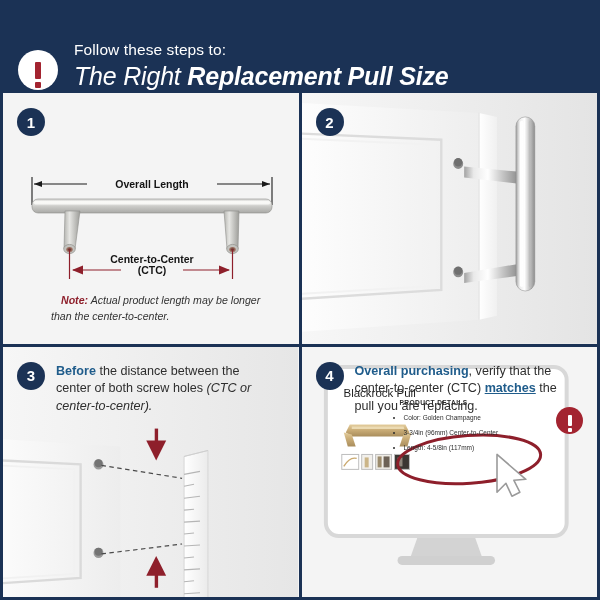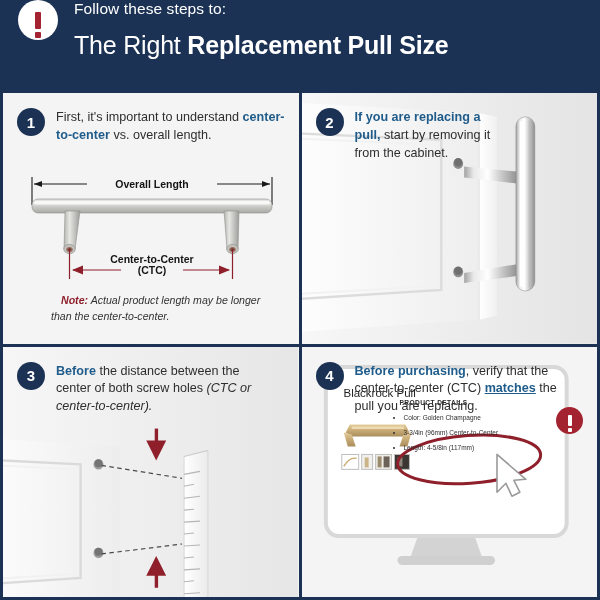--- a/index.html
+++ b/index.html
@@ -13,21 +13,21 @@
     position:relative;width:600px;height:600px;
     background:#ffffff;
     box-sizing:border-box;
   }
 
   
   .header{
     position:relative;
     height:90px;
     background:#1b3255;
-    display:flex;align-items:flex-start;
+    display:flex;align-items:flex-end;
     padding-left:18px;
     box-sizing:border-box;
   }
   .alert-badge{
     width:40px;height:40px;border-radius:50%;
     background:#ffffff;
     display:flex;align-items:center;justify-content:center;
     flex:none;
     margin-right:16px;
   }
@@ -35,21 +35,21 @@
     display:block;width:6px;height:17px;
     background:#a32430;border-radius:1px;
     position:relative;
   }
   .alert-badge .bang::after{
     content:"";position:absolute;left:0;top:20px;
     width:6px;height:6px;background:#a32430;border-radius:1px;
   }
   .header-text{color:#ffffff;line-height:1.12;}
   .kicker{font-size:15.5px;font-weight:400;letter-spacing:.1px;}
-  .headline{font-size:25px;font-weight:300;letter-spacing:-.2px;margin-top:14px;white-space:nowrap;}
+  .headline{font-size:25px;font-weight:300;letter-spacing:-.2px;margin-top:4px;white-space:nowrap;font-style:italic;}
   .headline b{font-weight:700;}
 
   
   .grid{
     position:absolute;top:90px;left:0;
     width:600px;height:510px;
     display:grid;
     grid-template-columns:1fr 1fr;
     grid-template-rows:1fr 1fr;
     background:#1b3255;
@@ -132,21 +132,20 @@
       <div class="kicker">Follow these steps to:</div>
       <div class="headline"><span>The Right </span><b>Replacement Pull Size</b></div>
     </div>
   </div>
 
   <div class="grid">
 
     <div class="panel">
       <div class="panel-head">
         <div class="step-circle">1</div>
-        <div class="panel-copy"><span>First, it's important to understand </span><b>center-to-center</b><span> vs. overall length.</span></div>
       </div>
 
       <svg class="p1-diagram" viewBox="0 0 254 110">
         <defs>
           <linearGradient id="barGrad" x1="0" y1="0" x2="0" y2="1">
             <stop offset="0%" stop-color="#d8d8d6"></stop>
             <stop offset="22%" stop-color="#f0f0ee"></stop>
             <stop offset="55%" stop-color="#c9c9c6"></stop>
             <stop offset="100%" stop-color="#a9a9a6"></stop>
           </linearGradient>
@@ -195,21 +194,20 @@
         <text x="127" y="92" text-anchor="middle" font-family="Liberation Sans, sans-serif" font-size="10.5" font-weight="700" fill="#141414">Center-to-Center</text>
         <text x="127" y="103" text-anchor="middle" font-family="Liberation Sans, sans-serif" font-size="10.5" font-weight="700" fill="#141414">(CTC)</text>
       </svg>
 
       <div class="note"><b>Note:</b><span> Actual product length may be longer than the center-to-center.</span></div>
     </div>
 
     <div class="panel">
       <div class="panel-head">
         <div class="step-circle">2</div>
-        <div class="panel-copy" style="width:150px"><b>If you are replacing a pull,</b><span> start by removing it from the cabinet.</span></div>
       </div>
 
       <svg class="p2-art" viewBox="0 0 297 252" preserveAspectRatio="none">
         <defs>
           <linearGradient id="wallG" x1="0" y1="0" x2="1" y2="0">
             <stop offset="0%" stop-color="#f7f7f7"></stop>
             <stop offset="100%" stop-color="#e4e4e4"></stop>
           </linearGradient>
           <linearGradient id="doorG" x1="0" y1="0" x2="1" y2="0">
             <stop offset="0%" stop-color="#fdfdfd"></stop>
@@ -314,21 +312,21 @@
             <line x1="182" y1="236" x2="192" y2="235"></line>
             <line x1="182" y1="248" x2="198" y2="247"></line>
           </g>
         </g>
       </svg>
     </div>
 
     <div class="panel">
       <div class="panel-head">
         <div class="step-circle">4</div>
-        <div class="panel-copy" style="width:216px"><b>Before purchasing</b><span>, verify that the center-to-center (CTC) </span><u>matches</u><span> the pull you are replacing.</span></div>
+        <div class="panel-copy" style="width:216px"><b>Overall purchasing</b><span>, verify that the center-to-center (CTC) </span><u>matches</u><span> the pull you are replacing.</span></div>
       </div>
 
       <svg class="p4-art" viewBox="0 0 297 252" preserveAspectRatio="none">
         <rect x="0" y="0" width="297" height="252" fill="#f4f4f4"></rect>
 
         <path d="M118,186 L172,186 L182,214 L108,214 Z" fill="#d3d3d3"></path>
         <rect x="96" y="210" width="98" height="9" rx="4.5" fill="#d0d0d0"></rect>
 
         <rect x="24" y="20" width="242" height="170" rx="13" fill="#ffffff" stroke="#d8d8d8" stroke-width="4"></rect>
       </svg>

